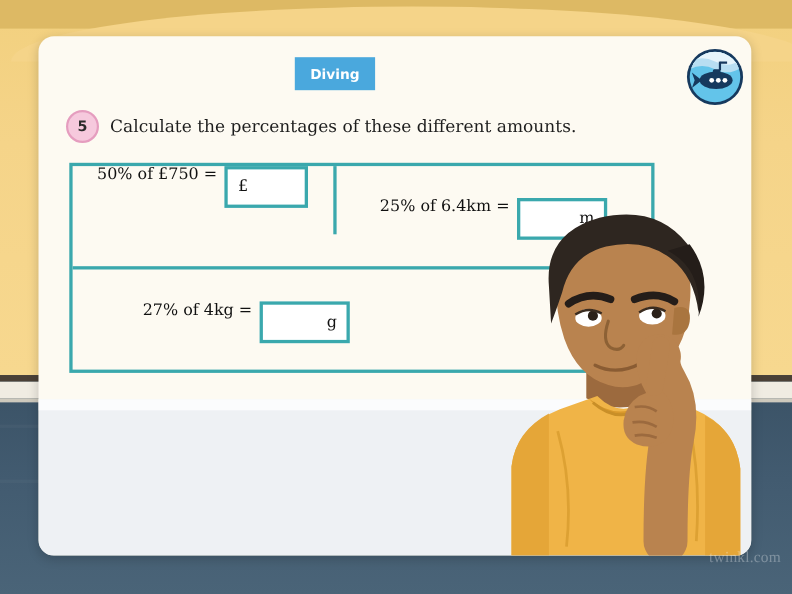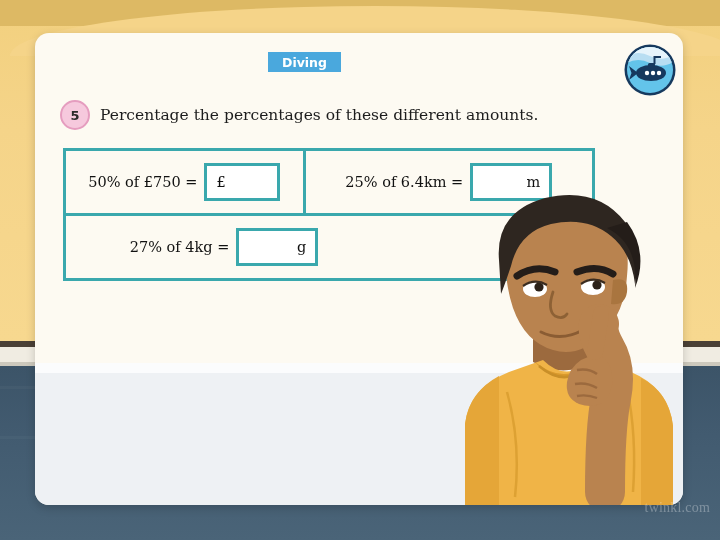--- a/index.html
+++ b/index.html
@@ -105,21 +105,21 @@
     color: #ffffff;
     font-size: 12.5px;
     font-weight: bold;
     letter-spacing: 0.15px;
     white-space: nowrap;
     font-family: "DejaVu Sans", sans-serif;
   }
   .tab {
     position: absolute;
     left: 233px; top: 19px;
-    height: 20px;
+    height: 30px;
     background: #4aa8dd;
     display: flex;
     align-items: center;
     padding: 0 14px;
   }
   .tab-text {
     color: #ffffff;
     font-size: 12.5px;
     font-weight: bold;
     white-space: nowrap;
@@ -168,26 +168,26 @@
     left: 28px; top: 115px;
     width: 532px;
     border: 3px solid #3aa8ad;
     border-collapse: collapse;
   }
   .t-row { display: flex; }
   .t-row.first { border-bottom: 3px solid #3aa8ad; }
   .t-cell {
     height: 62px;
     display: flex;
-    align-items: center;
+    align-items: flex-start;
     justify-content: center;
     position: relative;
   }
   .t-cell.left  { width: 264px; border-right: 3px solid #3aa8ad; }
-  .t-cell.right { width: 316px; }
+  .t-cell.right { width: 316px; margin-top: 29px; }
 
   .expr {
     font-size: 14.5px;
     color: #111111;
     white-space: nowrap;
     font-family: "DejaVu Serif", serif;
   }
   .answer-box {
     border: 3px solid #3aa8ad;
     background: #ffffff;
@@ -268,21 +268,21 @@
           </g>
           <circle cx="25" cy="31" r="2.2" fill="#ffffff"></circle>
           <circle cx="31" cy="31" r="2.2" fill="#ffffff"></circle>
           <circle cx="37" cy="31" r="2.2" fill="#ffffff"></circle>
         </g>
       </svg>
     </div>
 
     <div class="q-row">
       <div class="q-num">5</div>
-      <div class="q-text">Percentage the percentages of these different amounts.</div>
+      <div class="q-text">Calculate the percentages of these different amounts.</div>
     </div>
 
     <div class="table">
 
       <div class="t-row first">
         <div class="t-cell left">
           <span class="expr">50% of £750 =</span>
           <span class="answer-box unit-left">£</span>
         </div>
         <div class="t-cell right">

